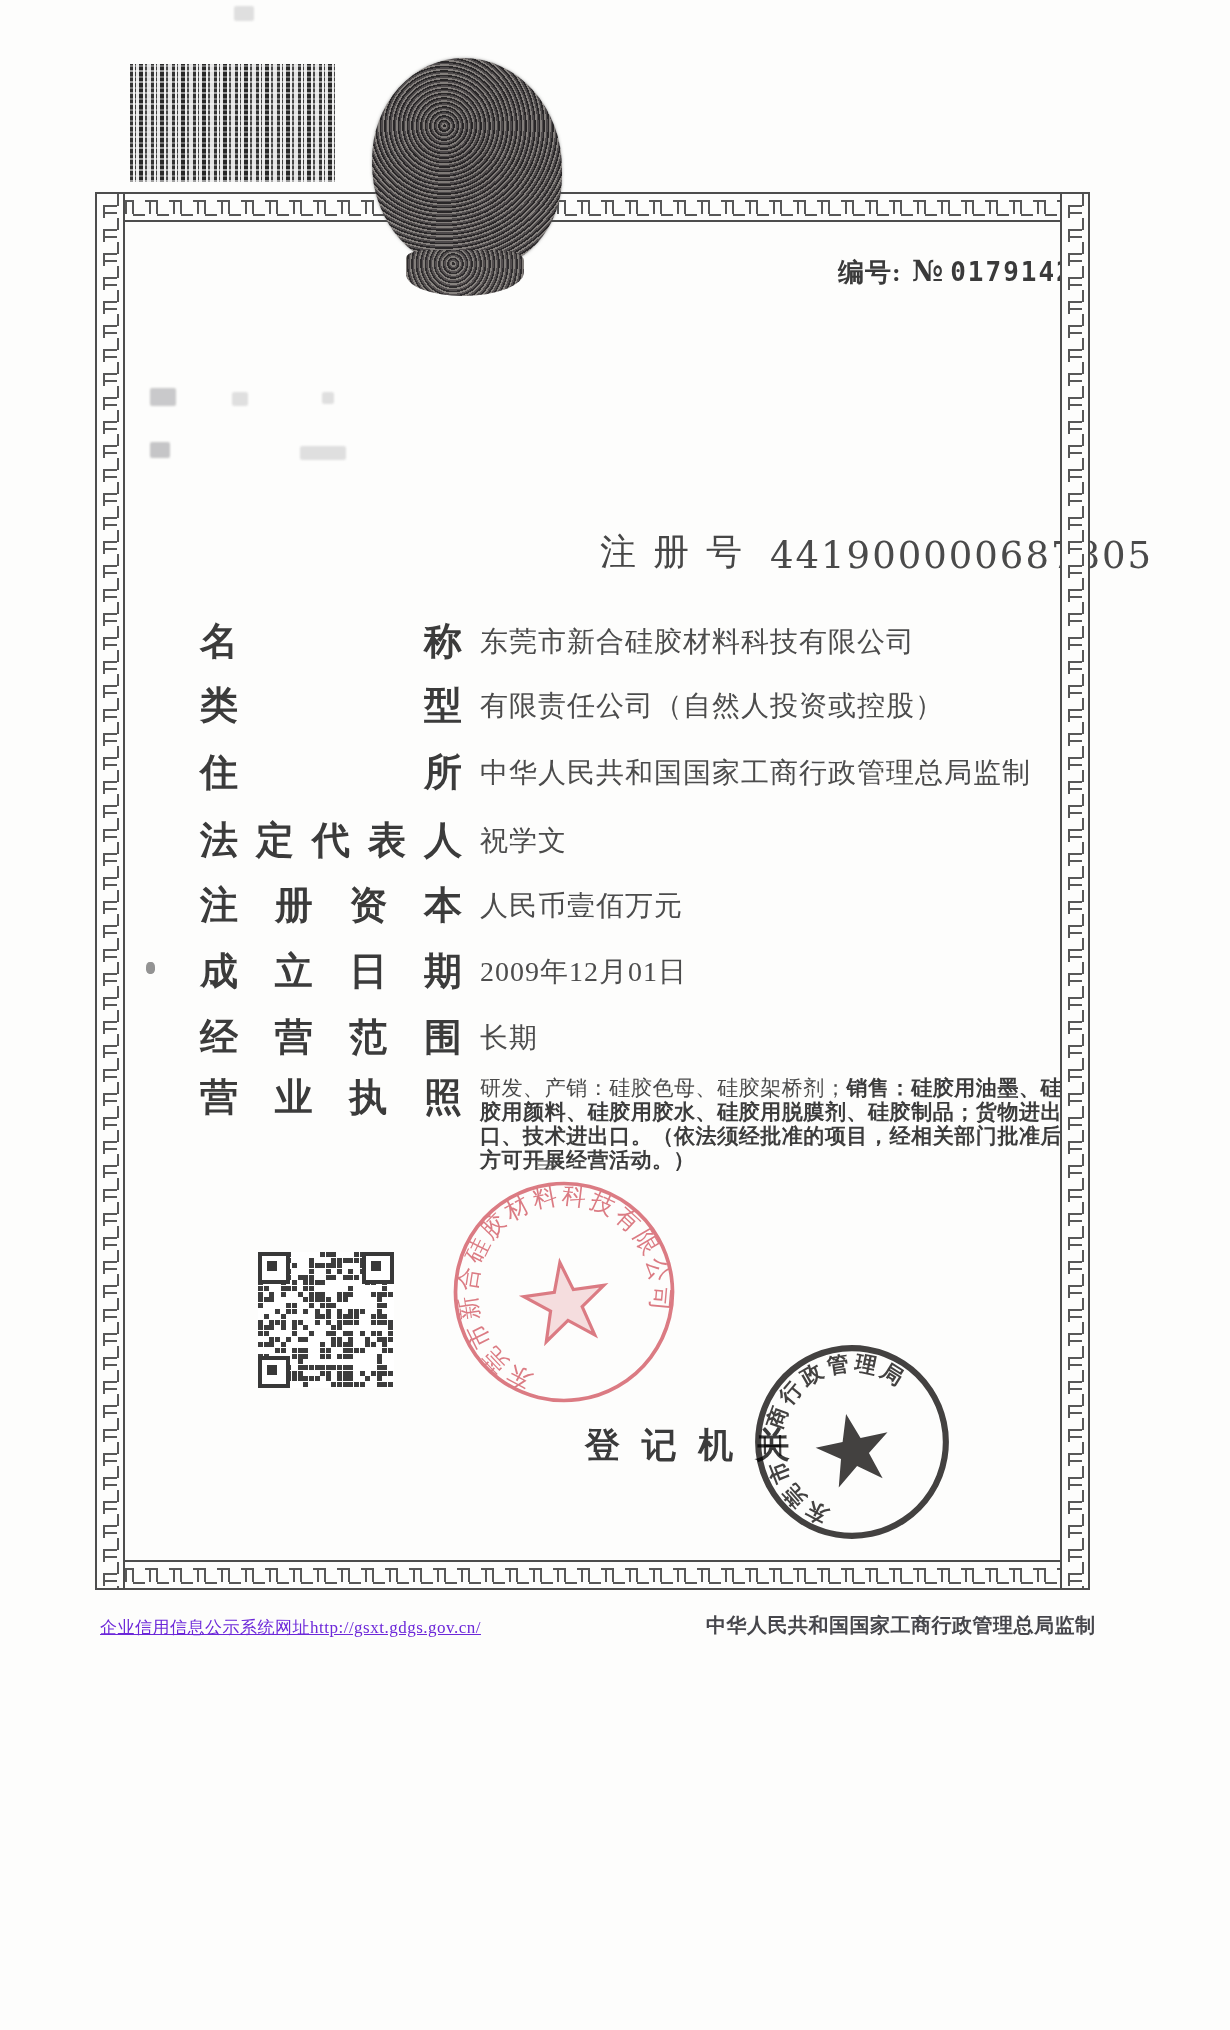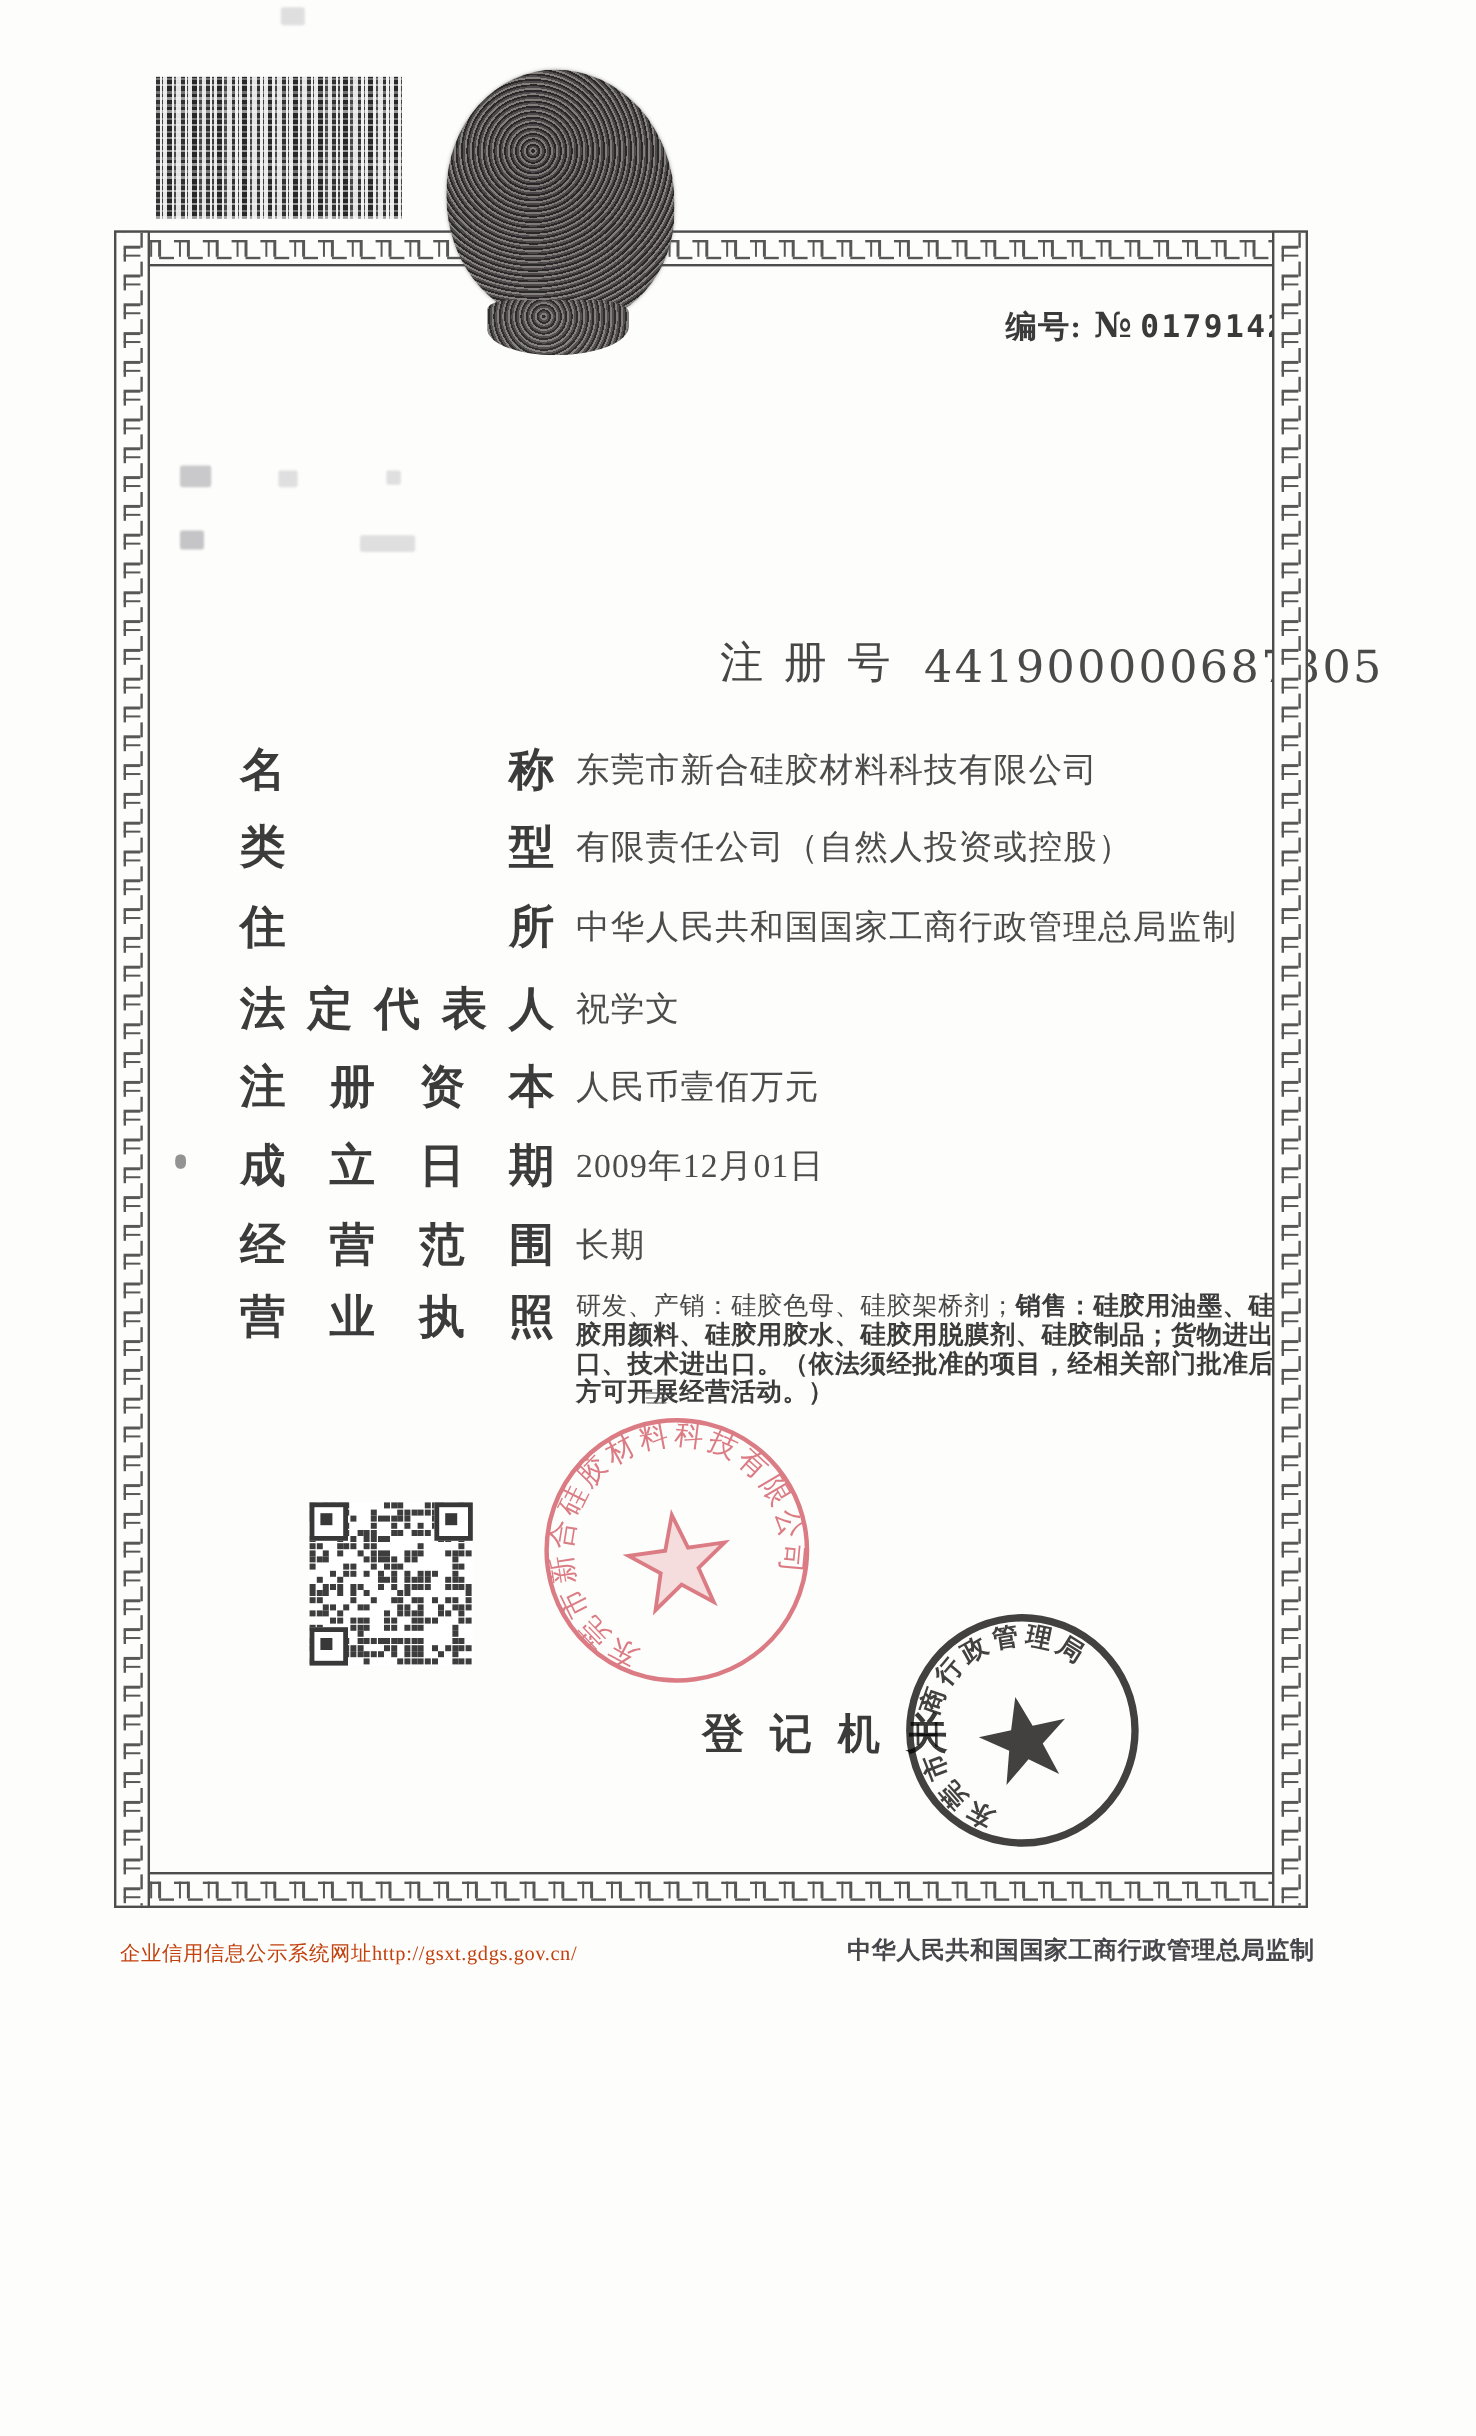--- a/index.html
+++ b/index.html
@@ -89,21 +89,21 @@
             transform:rotate(-12deg);opacity:.9;mix-blend-mode:multiply;}
 
   
   .issuer{position:absolute;left:585px;top:1422px;width:205px;font-size:35px;font-weight:600;color:#3b3b3b;
           text-align:justify;text-align-last:justify;}
   .date-line{position:absolute;left:746px;top:1496px;font-size:31px;color:#3f3f3f;white-space:nowrap;z-index:4;}
   .date-line .num{font-family:"DejaVu Serif", serif;letter-spacing:2px;}
   .date-line .gap1{display:inline-block;width:56px;} .date-line .gap2{display:inline-block;width:34px;}
 
   
-  .footer-left{position:absolute;left:100px;top:1616px;font-size:17px;color:#c2410c;letter-spacing:.5px;}
+  .footer-left{position:absolute;left:100px;top:1616px;font-size:17px;color:#6d28d9;letter-spacing:.5px;text-decoration:underline;}
   .footer-right{position:absolute;left:706px;top:1612px;font-size:20px;font-weight:600;color:#46464b;letter-spacing:.5px;}
 
   
   .smudge{position:absolute;background:rgba(70,70,75,.16);filter:blur(1px);border-radius:2px;}
   .sm1{left:234px;top:6px;width:20px;height:15px;}
   .sm2{left:150px;top:388px;width:26px;height:18px;background:rgba(70,70,75,.28);}
   .sm3{left:232px;top:392px;width:16px;height:14px;}
   .sm4{left:150px;top:442px;width:20px;height:16px;background:rgba(70,70,75,.3);}
   .sm5{left:300px;top:446px;width:46px;height:14px;}
   .sm6{left:322px;top:392px;width:12px;height:12px;}

